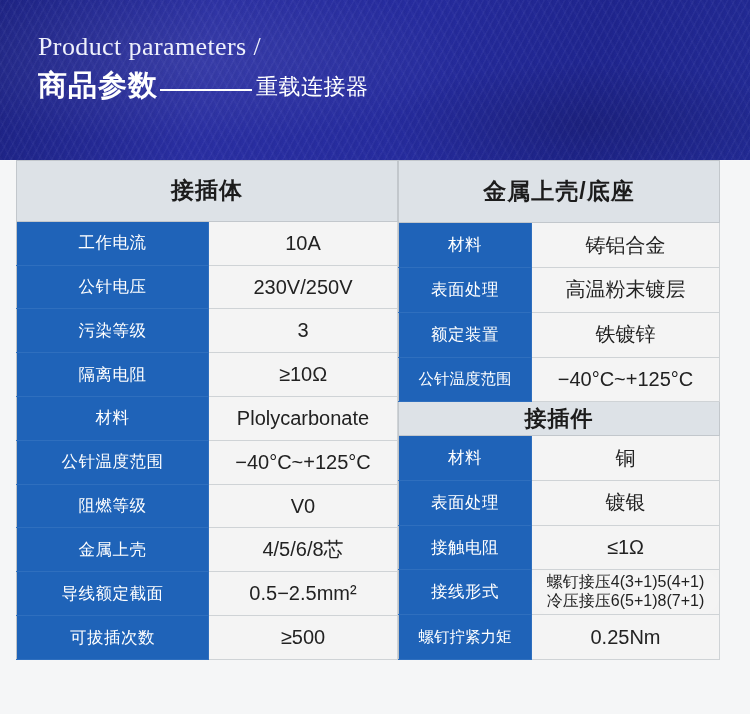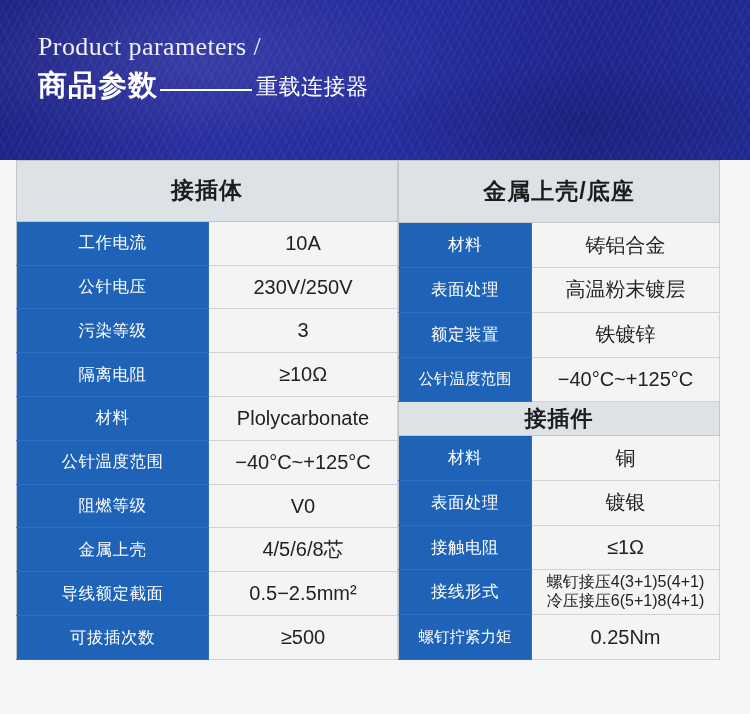--- a/index.html
+++ b/index.html
@@ -260,21 +260,21 @@
         <td class="val">镀银</td>
       </tr>
       <tr class="row-h">
         <td class="lbl">接触电阻</td>
         <td class="val">≤1Ω</td>
       </tr>
       <tr class="row-h">
         <td class="lbl">接线形式</td>
         <td class="val small">
           <span class="two-line">螺钉接压4(3+1)5(4+1)</span>
-          <span class="two-line">冷压接压6(5+1)8(4+1)</span>
+          <span class="two-line">冷压接压6(5+1)8(7+1)</span>
         </td>
       </tr>
       <tr class="row-h">
         <td class="lbl tight">螺钉拧紧力矩</td>
         <td class="val">0.25Nm</td>
       </tr>
     </tbody>
   </table>
 
 </div>

